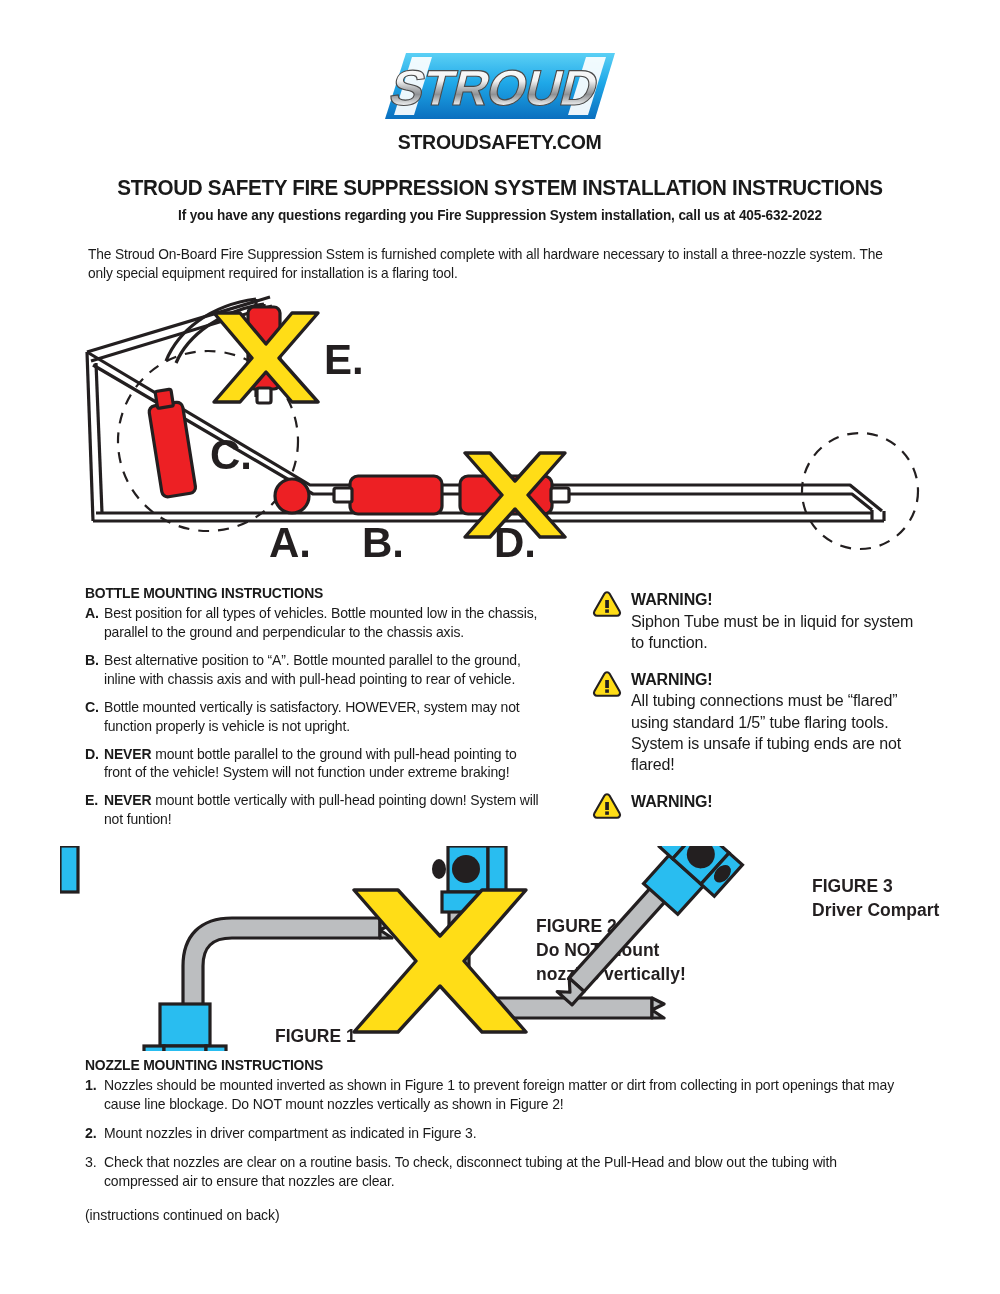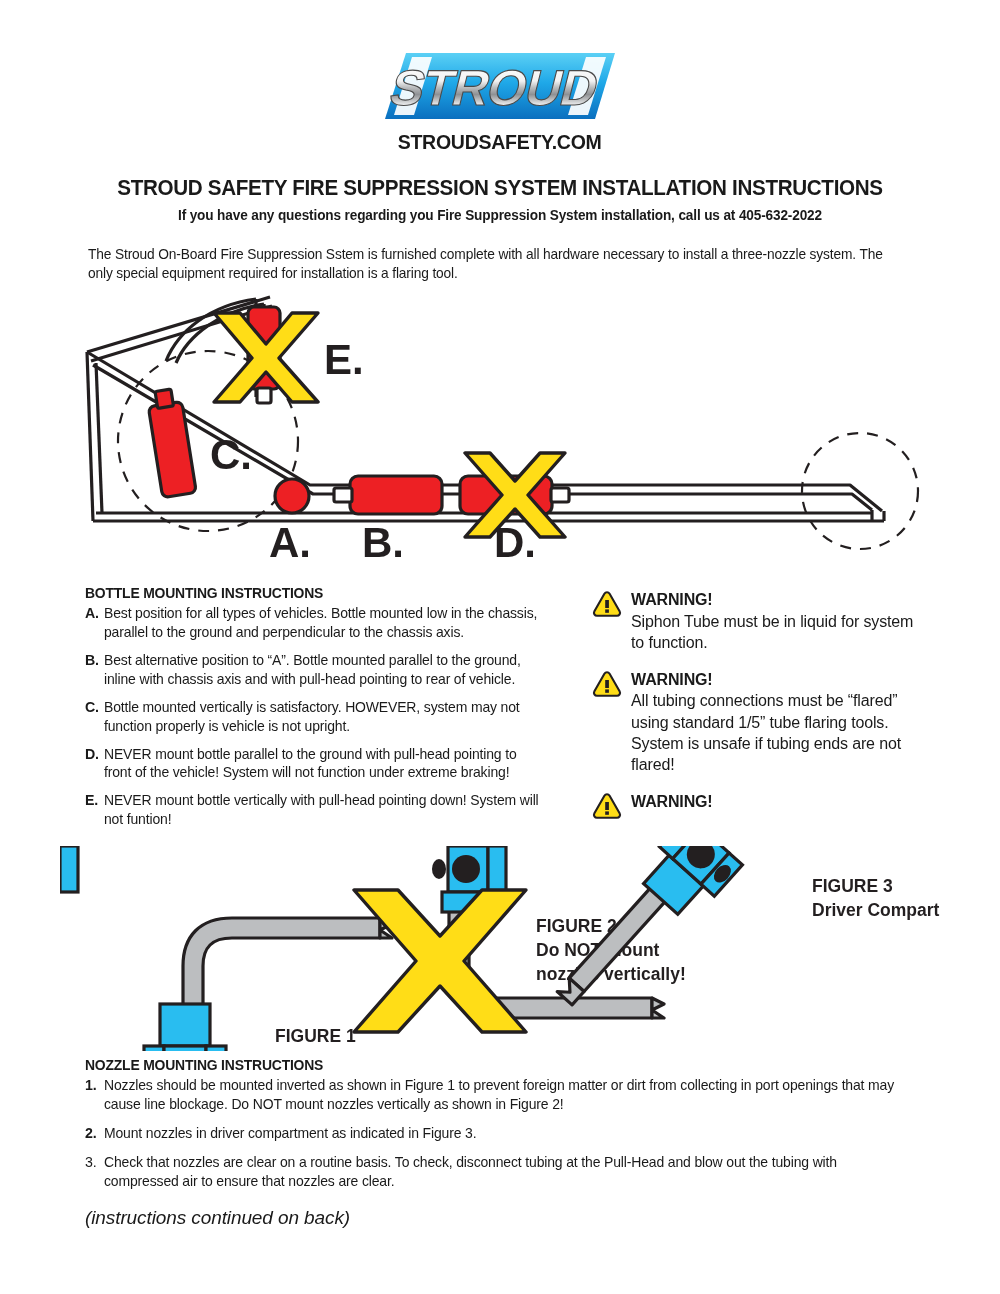--- a/index.html
+++ b/index.html
@@ -94,21 +94,21 @@
     line-height: 1.33;
     margin-bottom: 9px;
     letter-spacing: -0.15px;
   }
   .lettered-item .marker {
     font-weight: bold;
     width: 19px;
     flex: 0 0 19px;
   }
   .lettered-item .body { flex: 1; transform: scaleX(0.985); transform-origin: left; }
-  .lettered-item .body b { font-weight: normal; }
+  .lettered-item .body b { font-weight: bold; }
 
   
   .warn {
     display: flex;
     gap: 9px;
     margin-bottom: 16px;
     align-items: flex-start;
   }
   .warn-icon { flex: 0 0 30px; width: 30px; padding-top: 1px; }
   .warn-icon svg { display: block; }
@@ -130,22 +130,21 @@
     display: flex;
     font-size: 14.2px;
     line-height: 1.34;
     margin-bottom: 10px;
     letter-spacing: -0.15px;
   }
   .num-item .marker { width: 19px; flex: 0 0 19px; font-weight: bold; }
   .num-item.plain .marker { font-weight: normal; }
   .num-item .body { flex: 1; transform: scaleX(0.985); transform-origin: left; }
   .footnote {
-    font-size: 19px;
-    font-style: italic;
+    font-size: 14px;
     margin-top: 16px;
     letter-spacing: -0.1px;
   }
 
   
   .diag-label {
     font-family: "Liberation Sans", sans-serif;
     font-weight: bold;
   }
 </style>

